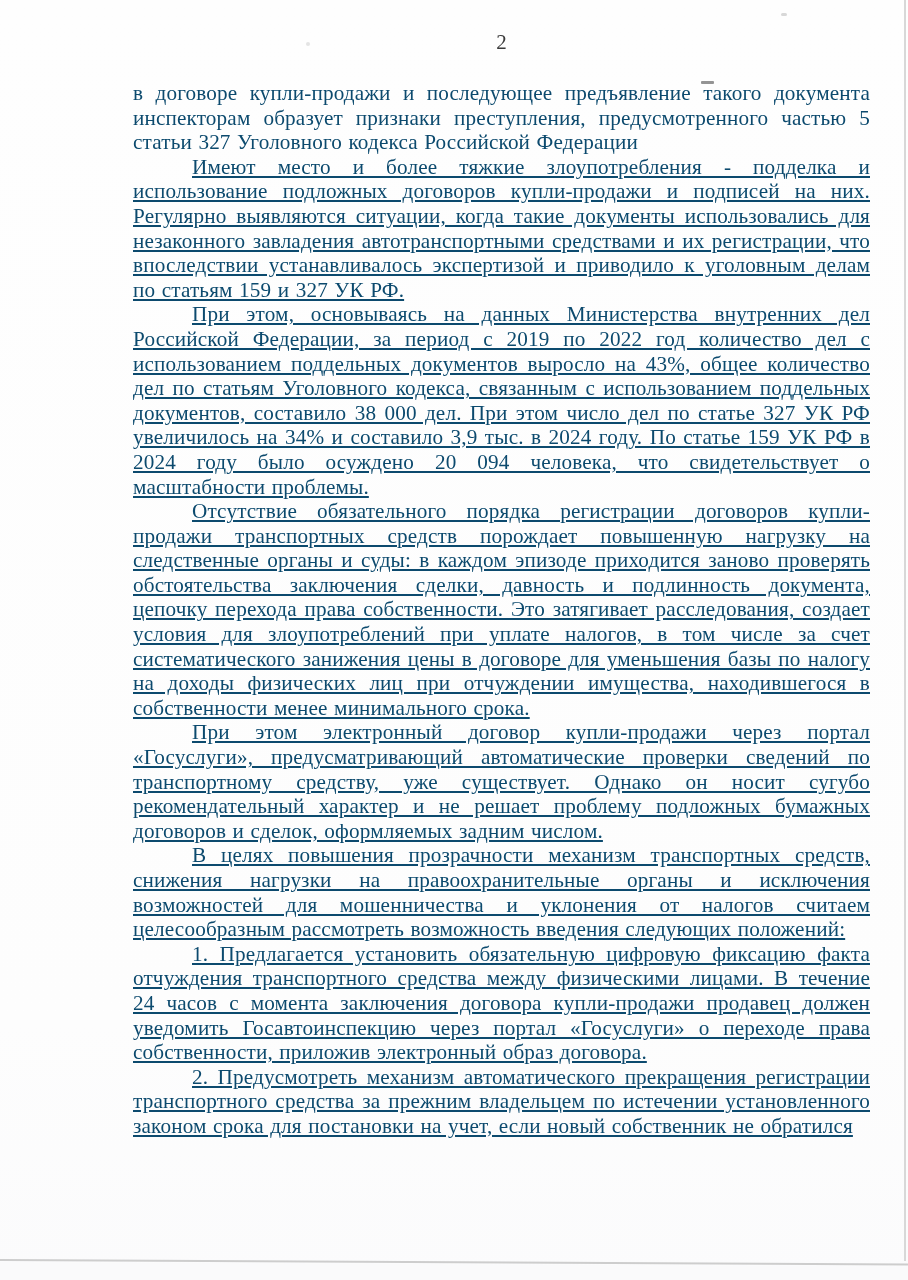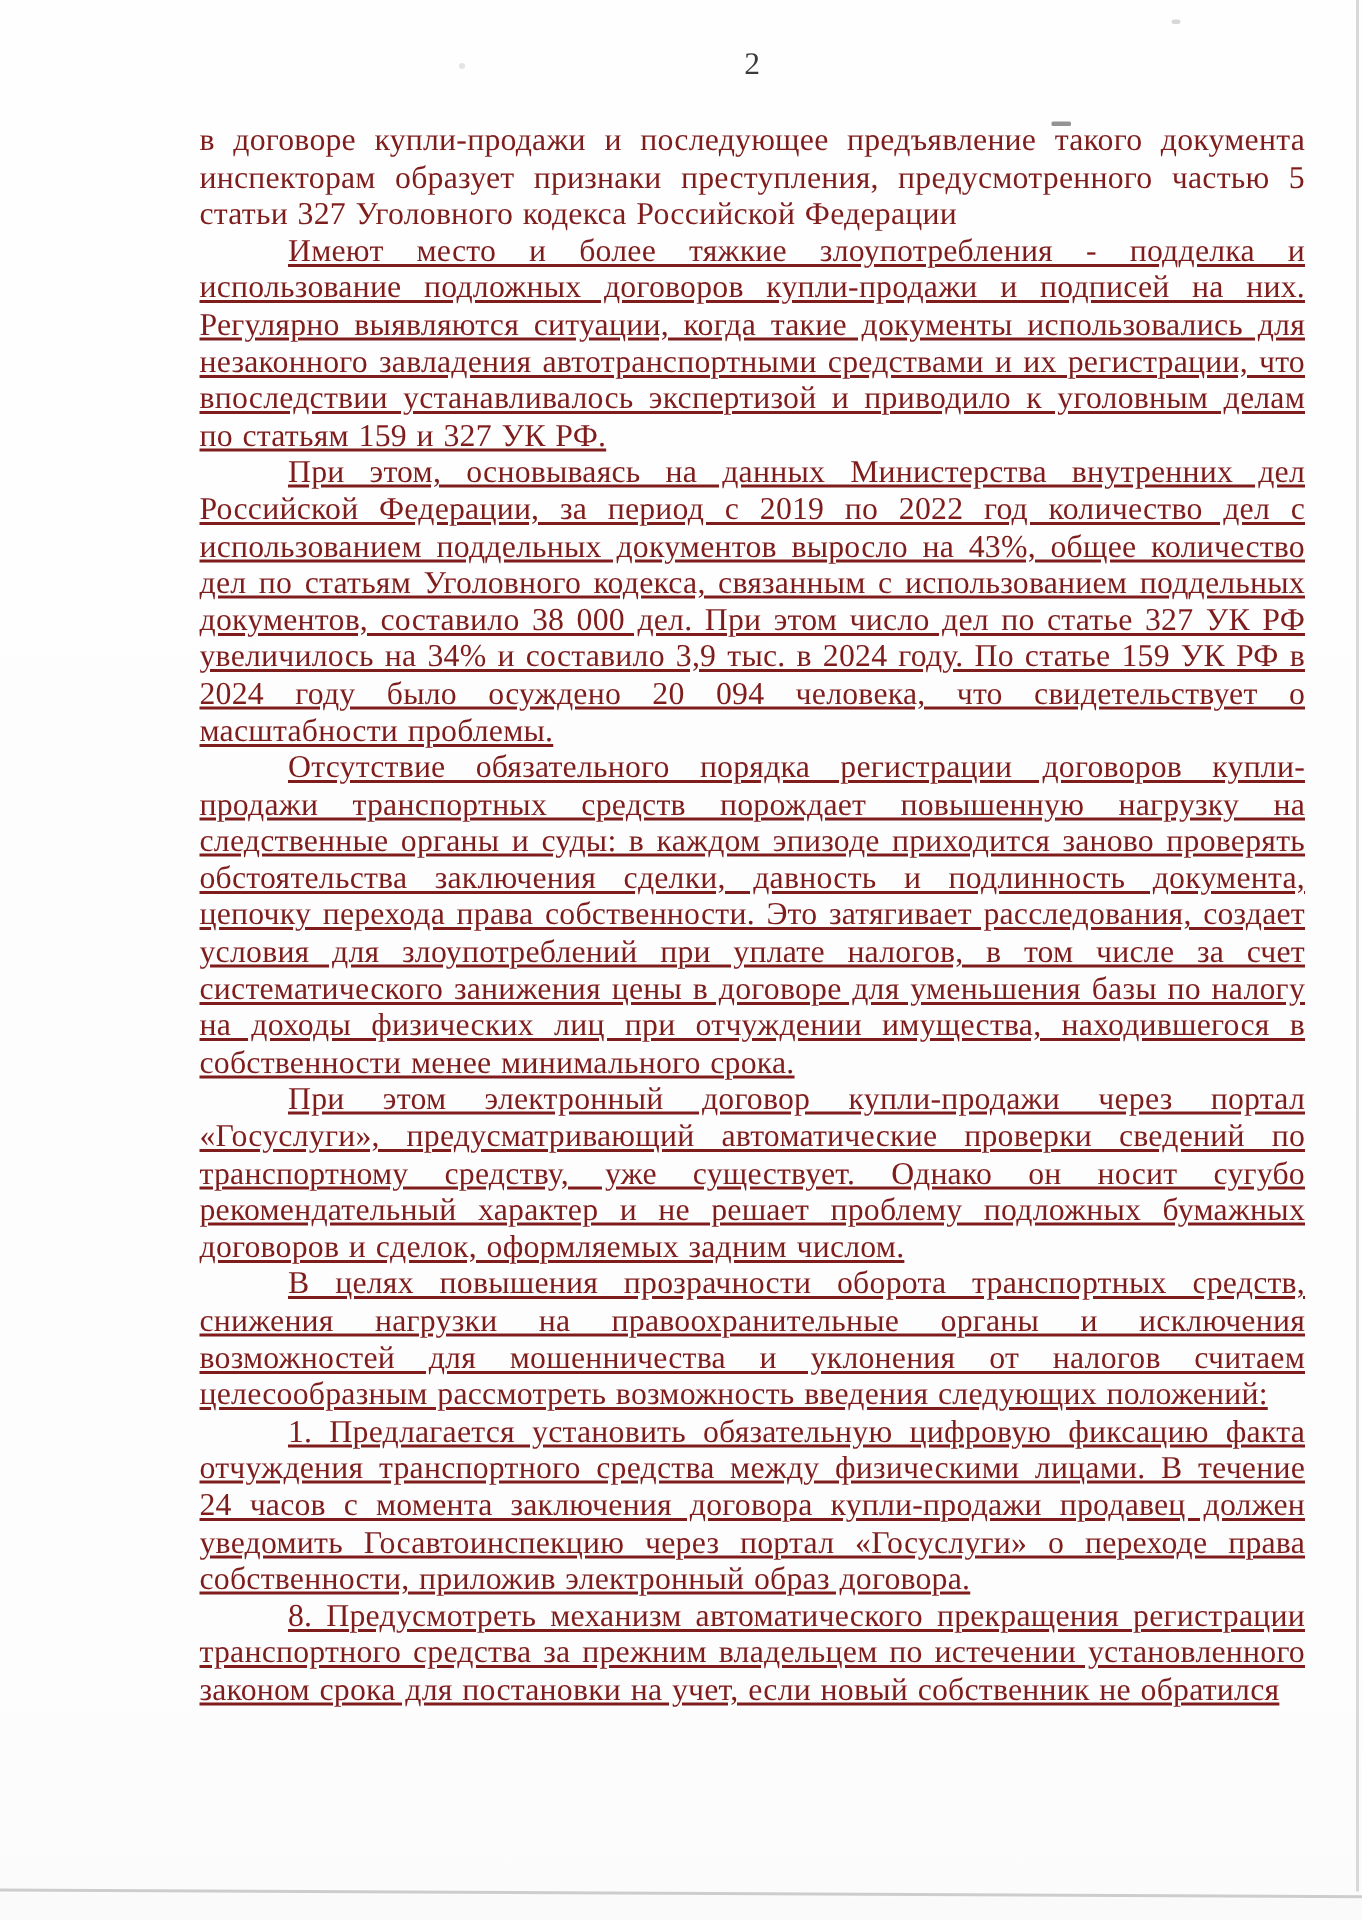--- a/index.html
+++ b/index.html
@@ -30,21 +30,21 @@
     color: #3a3a3a;
     letter-spacing: 0.2px;
   }
   .content {
     position: absolute;
     top: 81px;
     left: 133px;
     width: 737px;
     font-size: 21.2px;
     line-height: 24.6px;
-    color: #7f1d1d;
+    color: #0c4a6e;
     text-align: justify;
     letter-spacing: 0.15px;
     word-spacing: 1px;
   }
   .content p {
     margin: 0;
     padding: 0;
   }
   .content p.indent {
     text-indent: 59px;
@@ -112,23 +112,23 @@
 <div class="scan-page"></div>
 
 <div class="page-number">2</div>
 
 <main class="content">
   <p class="para">в договоре купли-продажи и последующее предъявление такого документа инспекторам образует признаки преступления, предусмотренного частью 5 статьи 327 Уголовного кодекса Российской Федерации</p>
   <p class="para indent">Имеют место и более тяжкие злоупотребления - подделка и использование подложных договоров купли-продажи и подписей на них. Регулярно выявляются ситуации, когда такие документы использовались для незаконного завладения автотранспортными средствами и их регистрации, что впоследствии устанавливалось экспертизой и приводило к уголовным делам по статьям 159 и 327 УК РФ.</p>
   <p class="para indent">При этом, основываясь на данных Министерства внутренних дел Российской Федерации, за период с 2019 по 2022 год количество дел с использованием поддельных документов выросло на 43%, общее количество дел по статьям Уголовного кодекса, связанным с использованием поддельных документов, составило 38 000 дел. При этом число дел по статье 327 УК РФ увеличилось на 34% и составило 3,9 тыс. в 2024 году. По статье 159 УК РФ в 2024 году было осуждено 20 094 человека, что свидетельствует о масштабности проблемы.</p>
   <p class="para indent">Отсутствие обязательного порядка регистрации договоров купли-продажи транспортных средств порождает повышенную нагрузку на следственные органы и суды: в каждом эпизоде приходится заново проверять обстоятельства заключения сделки, давность и подлинность документа, цепочку перехода права собственности. Это затягивает расследования, создает условия для злоупотреблений при уплате налогов, в том числе за счет систематического занижения цены в договоре для уменьшения базы по налогу на доходы физических лиц при отчуждении имущества, находившегося в собственности менее минимального срока.</p>
   <p class="para indent">При этом электронный договор купли-продажи через портал «Госуслуги», предусматривающий автоматические проверки сведений по транспортному средству, уже существует. Однако он носит сугубо рекомендательный характер и не решает проблему подложных бумажных договоров и сделок, оформляемых задним числом.</p>
-  <p class="para indent">В целях повышения прозрачности оборота транспортных средств, снижения нагрузки на правоохранительные органы и исключения возможностей для мошенничества и уклонения от налогов считаем целесообразным рассмотреть возможность введения следующих положений:</p>
+  <p class="para indent">В целях повышения прозрачности механизм транспортных средств, снижения нагрузки на правоохранительные органы и исключения возможностей для мошенничества и уклонения от налогов считаем целесообразным рассмотреть возможность введения следующих положений:</p>
   <p class="para indent">1. Предлагается установить обязательную цифровую фиксацию факта отчуждения транспортного средства между физическими лицами. В течение 24 часов с момента заключения договора купли-продажи продавец должен уведомить Госавтоинспекцию через портал «Госуслуги» о переходе права собственности, приложив электронный образ договора.</p>
-  <p class="para indent">8. Предусмотреть механизм автоматического прекращения регистрации транспортного средства за прежним владельцем по истечении установленного законом срока для постановки на учет, если новый собственник не обратился</p>
+  <p class="para indent">2. Предусмотреть механизм автоматического прекращения регистрации транспортного средства за прежним владельцем по истечении установленного законом срока для постановки на учет, если новый собственник не обратился</p>
 </main>
 
 <div class="edge-right-line"></div>
 <div class="edge-bottom-line"></div>
 <div class="below-edge-area"></div>
 <div class="noise-dash"></div>
 <div class="noise-speck-1"></div>
 <div class="noise-speck-2"></div>
 
 </body></html>

